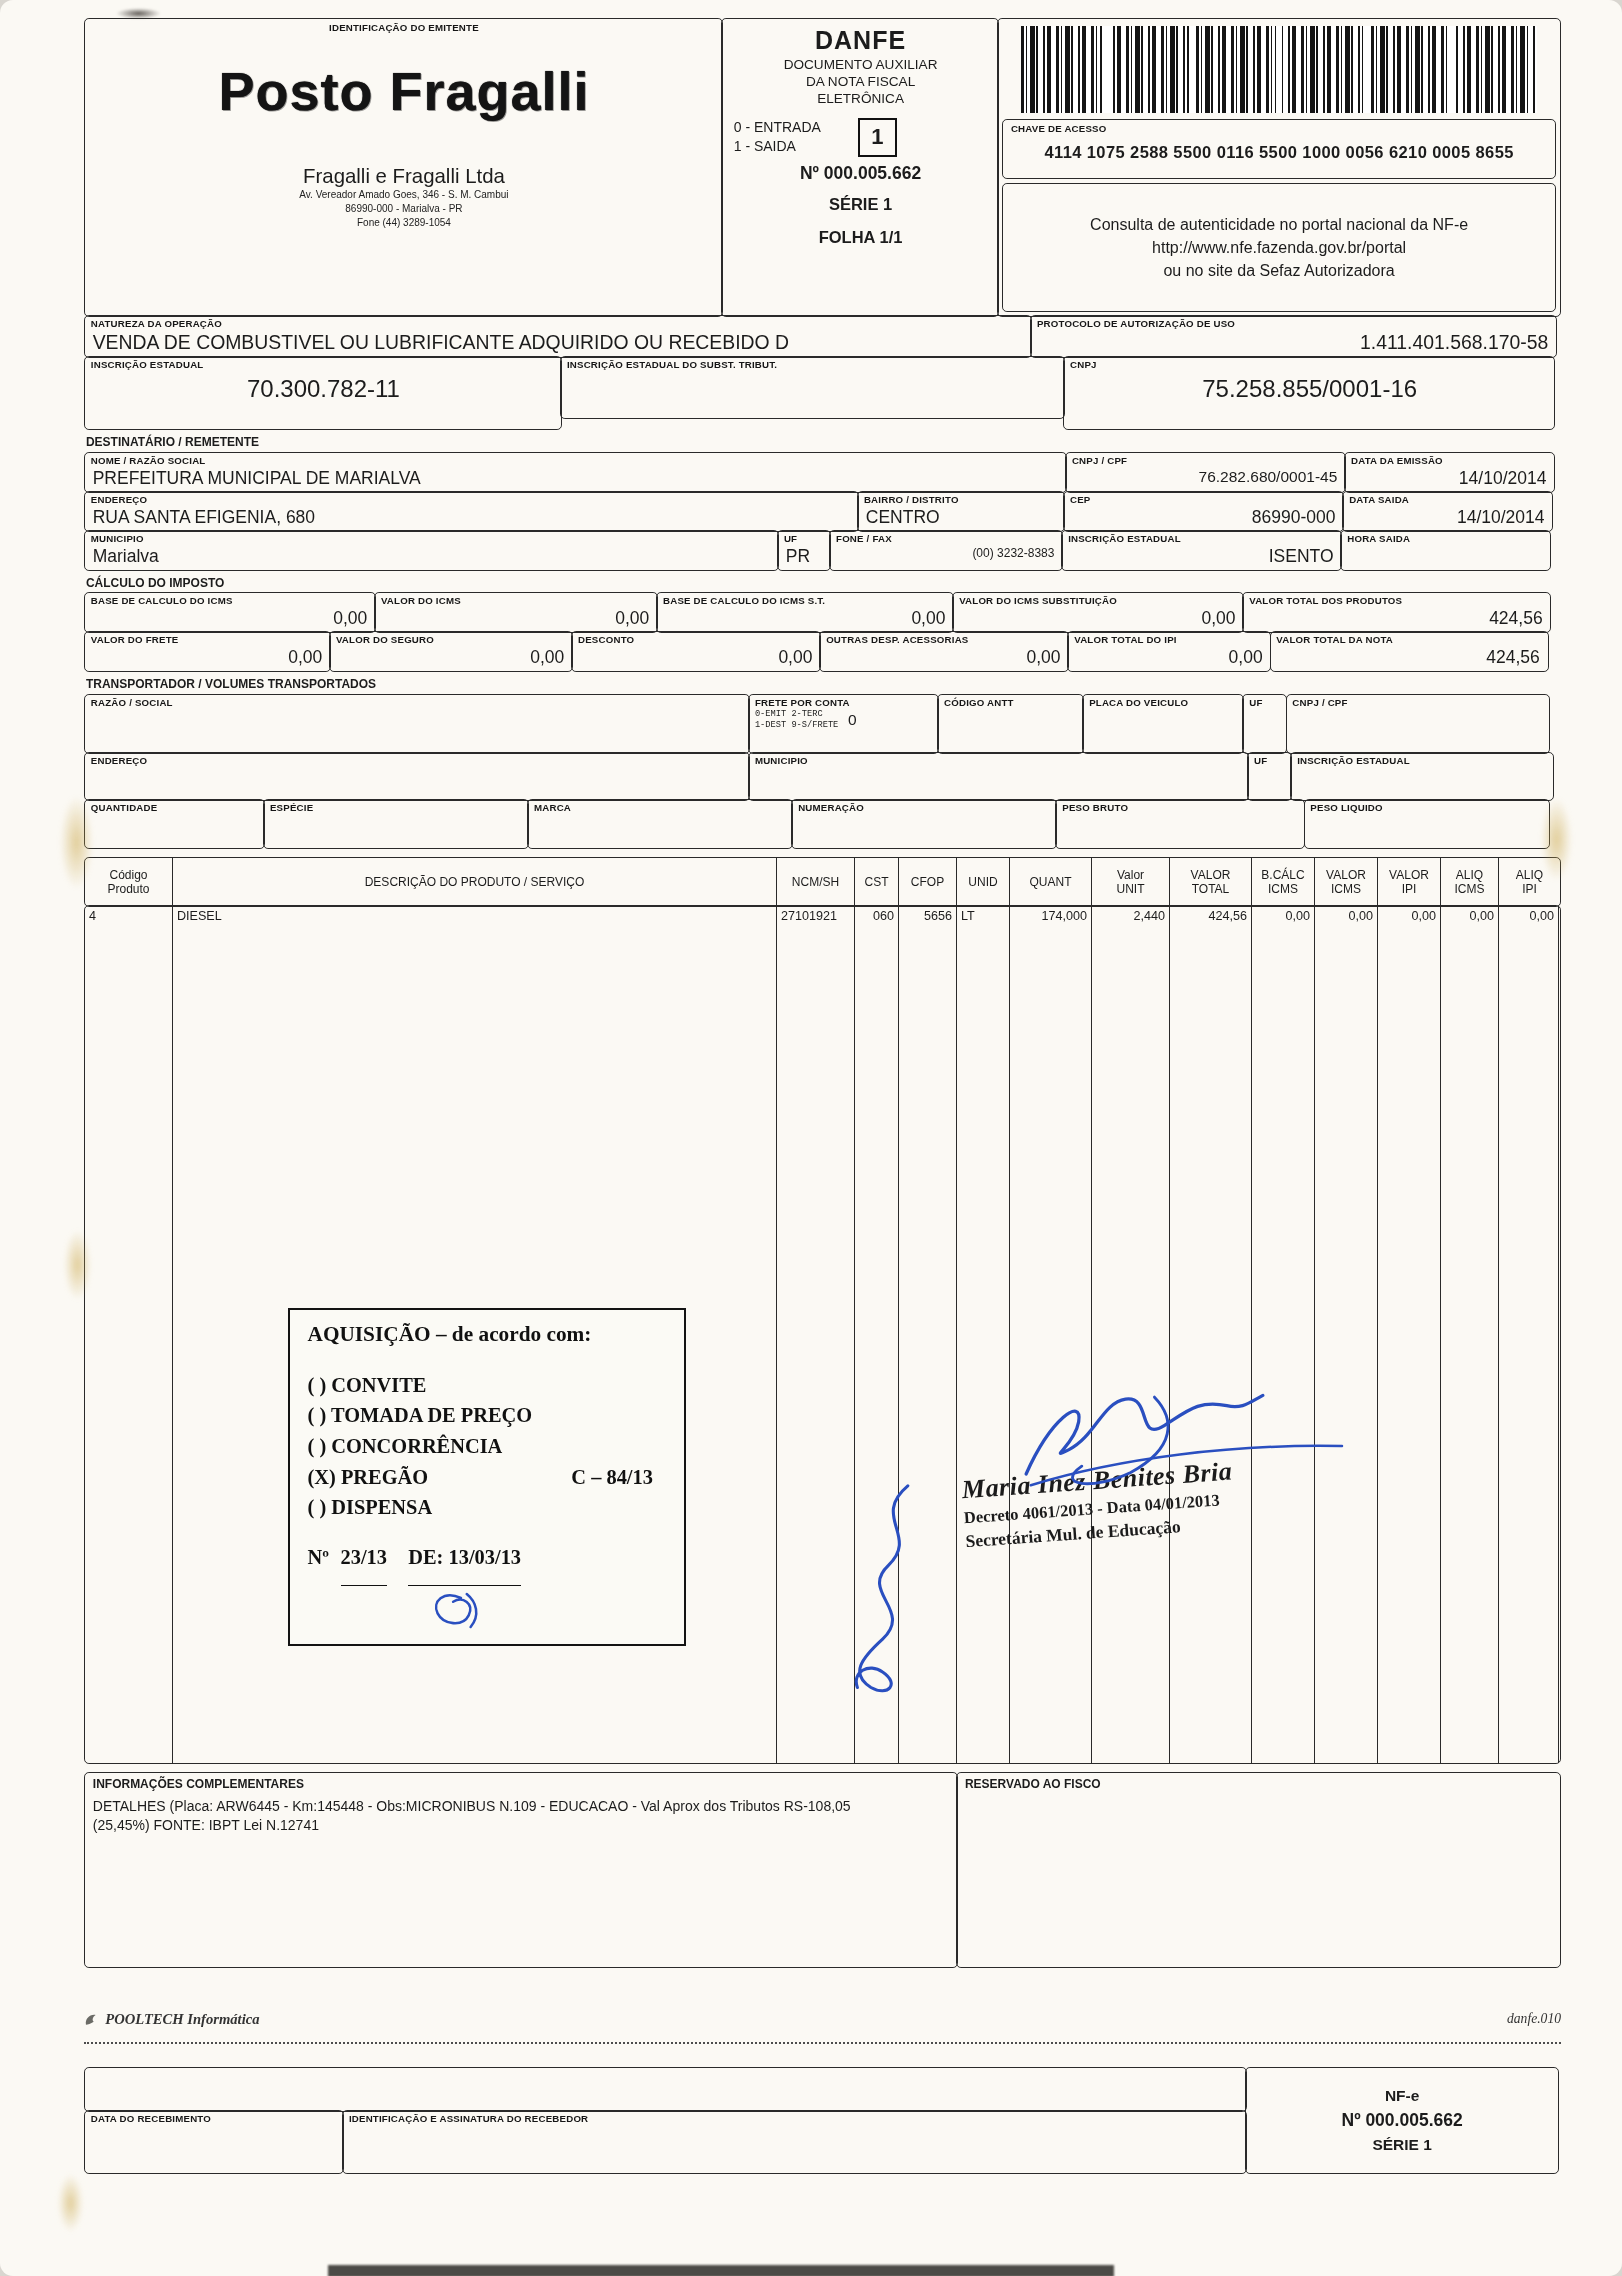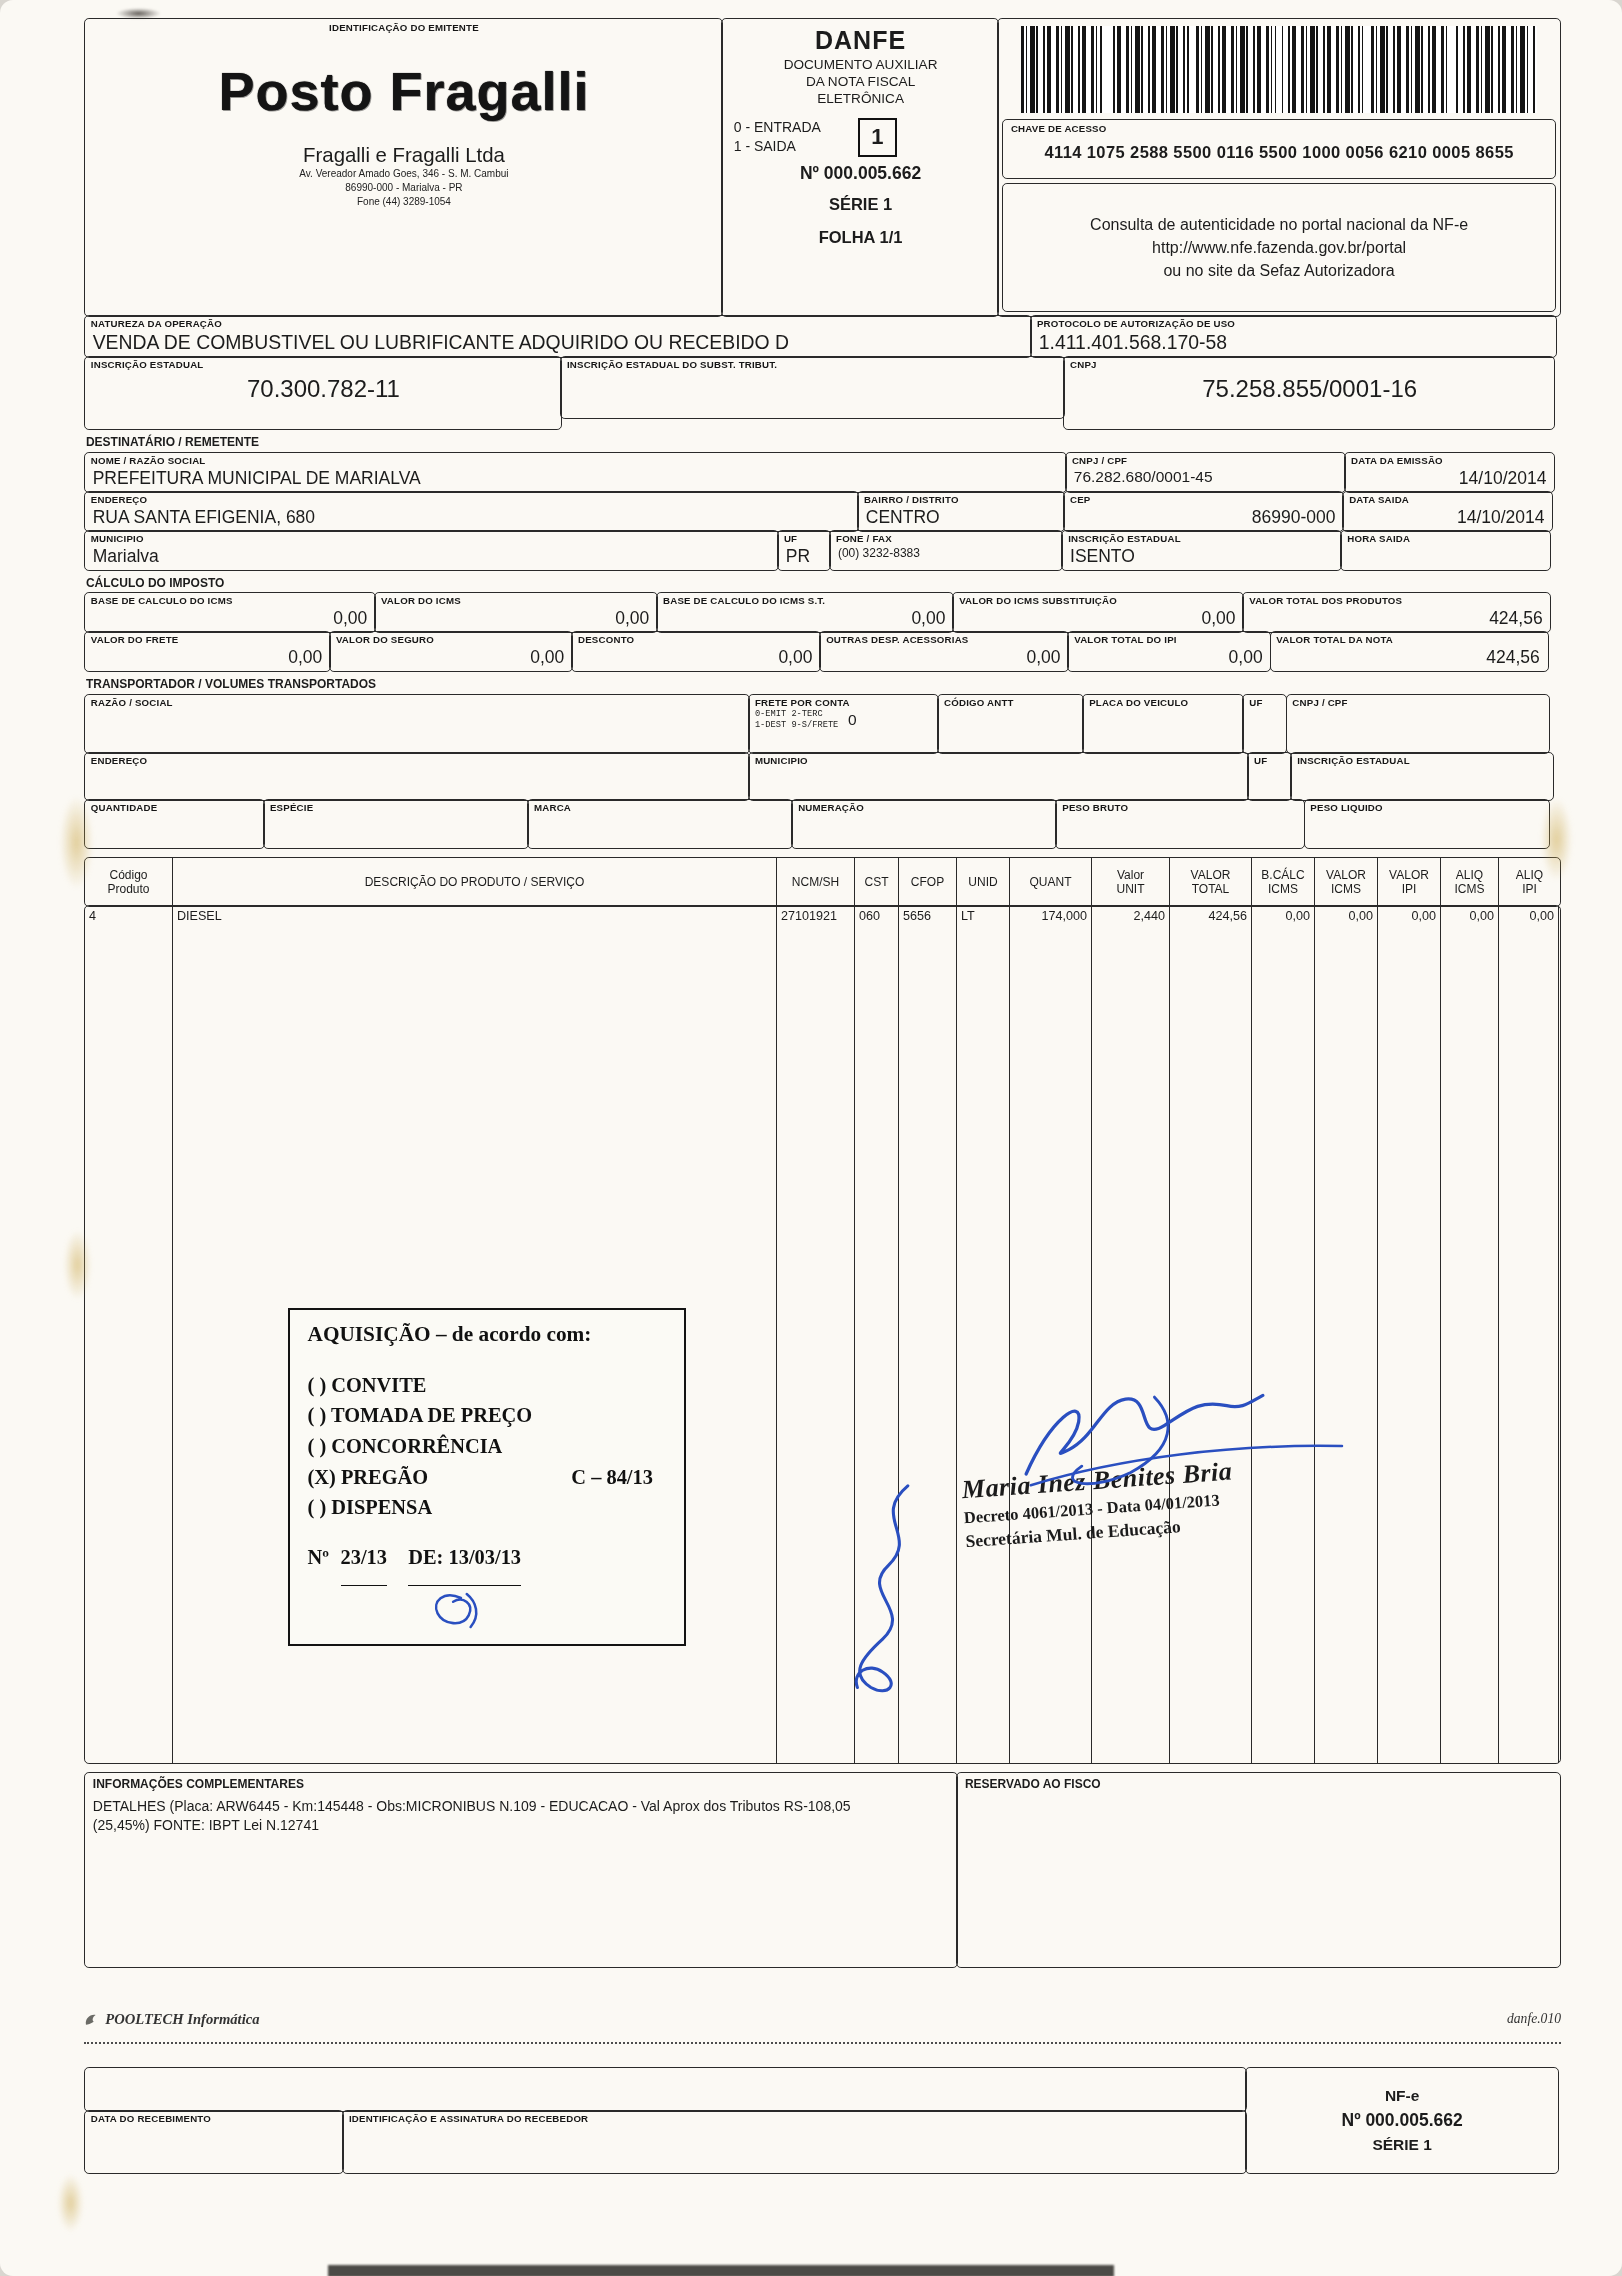--- a/index.html
+++ b/index.html
@@ -8,28 +8,28 @@
   .page { position:relative; width:1622px; height:2276px; background:#fbf9f4; overflow:hidden;border-radius:13px; }
   .paper { position:absolute; left:84px; top:17.5px; width:1477px; }
 
   .row { display:flex; }
   .row.mt { margin-top:-1.9px; }
   .cell { border:1.9px solid #2a2a2a; border-radius:4.9px; padding:1.9px 4.9px 2.9px 5.8px; position:relative; }
   .cell + .cell { margin-left:-1.9px; }
   .lbl { font-size:9.7px; font-weight:bold; color:#161616; letter-spacing:0.2px; line-height:1.25; white-space:nowrap; overflow:hidden; }
   .val { font-size:17.5px; line-height:1.2; padding:1px 2.9px 0 1.9px; min-height:19.4px; }
   .val-xl { font-size:24px; text-align:center; padding-top:3.9px; min-height:33px; }
-  .ar { text-align:right; } .ac { text-align:left; } .pre { white-space:pre-line; }
+  .ar { text-align:right; } .ac { text-align:right; } .pre { white-space:pre-line; }
   .sec-label { font-size:12px; font-weight:bold; padding:4.9px 1.9px 2.9px 1.9px; }
 
   
   .header-block { height:299px; }
   .emit-col { width:639px; text-align:center; padding-top:3.9px; }
   .logo { font-size:54px; font-weight:bold; letter-spacing:1px; margin-top:25px; color:#141414; text-shadow:0 0 1px #222, 1px 1px 0 rgba(0,0,0,.35); }
-  .company { font-size:20.4px; margin-top:22px; }
+  .company { font-size:20.4px; margin-top:43px; }
   .addr { font-size:10px; line-height:1.4; color:#222; }
   .addr:first-of-type { margin-top:7.8px; }
   .danfe-col { width:278px; text-align:center; padding-top:7.8px; }
   .danfe-title { font-size:25px; font-weight:bold; letter-spacing:1px; }
   .danfe-sub { font-size:13.6px; line-height:1.25; margin-top:1.9px; }
   .tipo-row { display:flex; align-items:center; justify-content:flex-start; margin:9.7px 7.8px 5.8px 5.8px; }
   .tipo-labels { text-align:left; font-size:14px; line-height:1.35; }
   .tipo-box { width:39px; height:39px; border:2.9px solid #111; font-size:22px; font-weight:bold; display:flex; align-items:center; justify-content:center; margin-left:37px; }
   .danfe-num { font-size:17.5px; font-weight:bold; margin-top:3.9px; }
   .danfe-serie { font-size:16.5px; font-weight:bold; margin-top:11.6px; }

